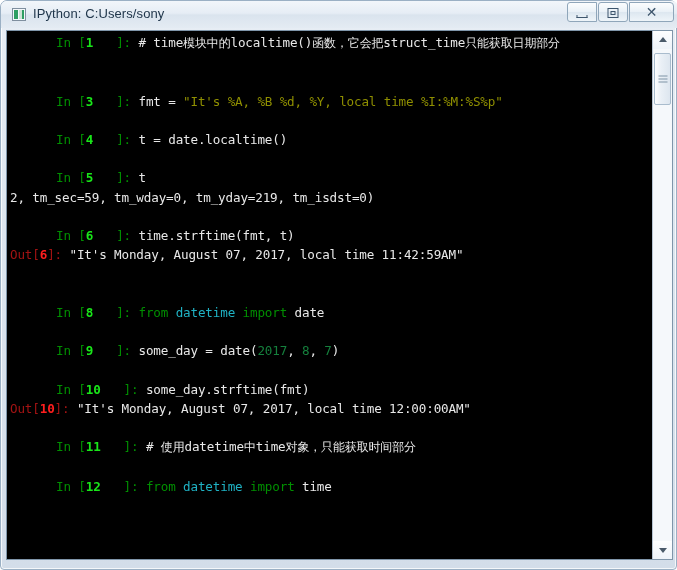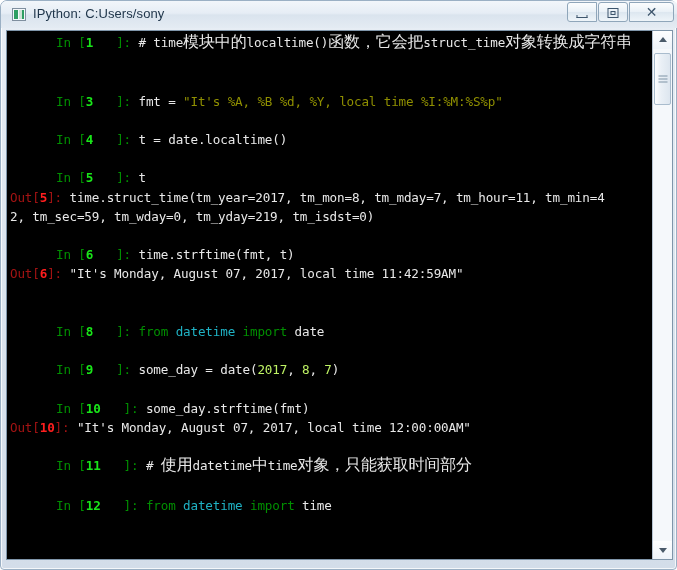--- a/index.html
+++ b/index.html
@@ -153,24 +153,24 @@
   }
   .line.blank { color: transparent; }
 
   .pin   { color: #008f00; margin-left: 23px; }        
   .pnum  { color: #19e619; font-weight: bold; }  
   .pout  { color: #a31313; }        
   .onum  { color: #ff1e1e; font-weight: bold; }  
   .kw    { color: #008f00; }        
   .mod   { color: #1fb2c4; }        
   .str   { color: #8f8f00; }        
-  .num   { color: #bef264; }        
+  .num   { color: #15803d; }        
   .txt   { color: #e8e8e8; }
   .cmt   { color: #e8e8e8; }
-  .cjk   { font-family: Liberation Mono, monospace; font-size: 16px; }
+  .cjk   { font-family: Liberation Sans, sans-serif; font-size: 12px; }
 
   
   .scrollbar {
     position: absolute;
     right: 0px;
     top: 0px;
     width: 20px;
     height: 528px;
     background: linear-gradient(to right, #f4f7fa, #eef3f8);
     border-left: 1px solid #b6c4d2;
@@ -255,29 +255,28 @@
         <span class="glyph-max"></span>
       </div>
       <div class="wbtn close">
         <span class="glyph-close">✕</span>
       </div>
     </div>
   </div>
 
   <div class="console-outer">
     <div class="console" id="console">
-        <div class="line"><span class="pin"><span class="pin">In [</span><span class="pnum">1</span><span class="pin">]: </span></span><span class="cmt"># </span><span class="cmt">time</span><span class="cmt cjk">模块中的</span><span class="cmt">localtime()</span><span class="cmt cjk">函数，它会把</span><span class="cmt">struct_time</span><span class="cmt cjk">对象转换成字符串</span></div>
+        <div class="line"><span class="pin"><span class="pin">In [</span><span class="pnum">1</span><span class="pin">]: </span></span><span class="cmt"># </span><span class="cmt">time</span><span class="cmt cjk">模块中的</span><span class="cmt">localtime()</span><span class="cmt cjk">函数，它会把</span><span class="cmt">struct_time</span><span class="cmt cjk">只能获取日期部分</span></div>
         <div class="line blank"> </div>
         <div class="line blank"> </div>
         <div class="line"><span class="pin"><span class="pin">In [</span><span class="pnum">3</span><span class="pin">]: </span></span><span class="txt">fmt = </span><span class="str">"It's %A, %B %d, %Y, local time %I:%M:%S%p"</span></div>
         <div class="line blank"> </div>
         <div class="line"><span class="pin"><span class="pin">In [</span><span class="pnum">4</span><span class="pin">]: </span></span><span class="txt">t = date.localtime()</span></div>
         <div class="line blank"> </div>
         <div class="line"><span class="pin"><span class="pin">In [</span><span class="pnum">5</span><span class="pin">]: </span></span><span class="txt">t</span></div>
-        <div class="line"><span class="pout"><span class="pout">Out[</span><span class="onum">5</span><span class="pout">]: </span></span><span class="txt">time.struct_time(tm_year=2017, tm_mon=8, tm_mday=7, tm_hour=11, tm_min=4</span></div>
         <div class="line"><span class="txt">2, tm_sec=59, tm_wday=0, tm_yday=219, tm_isdst=0)</span></div>
         <div class="line blank"> </div>
         <div class="line"><span class="pin"><span class="pin">In [</span><span class="pnum">6</span><span class="pin">]: </span></span><span class="txt">time.strftime(fmt, t)</span></div>
         <div class="line"><span class="pout"><span class="pout">Out[</span><span class="onum">6</span><span class="pout">]: </span></span><span class="txt">"It's Monday, August 07, 2017, local time 11:42:59AM"</span></div>
         <div class="line blank"> </div>
         <div class="line blank"> </div>
         <div class="line"><span class="pin"><span class="pin">In [</span><span class="pnum">8</span><span class="pin">]: </span></span><span class="kw">from</span><span class="txt"> </span><span class="mod">datetime</span><span class="txt"> </span><span class="kw">import</span><span class="txt"> date</span></div>
         <div class="line blank"> </div>
         <div class="line"><span class="pin"><span class="pin">In [</span><span class="pnum">9</span><span class="pin">]: </span></span><span class="txt">some_day = date(</span><span class="num">2017</span><span class="txt">, </span><span class="num">8</span><span class="txt">, </span><span class="num">7</span><span class="txt">)</span></div>
         <div class="line blank"> </div>

